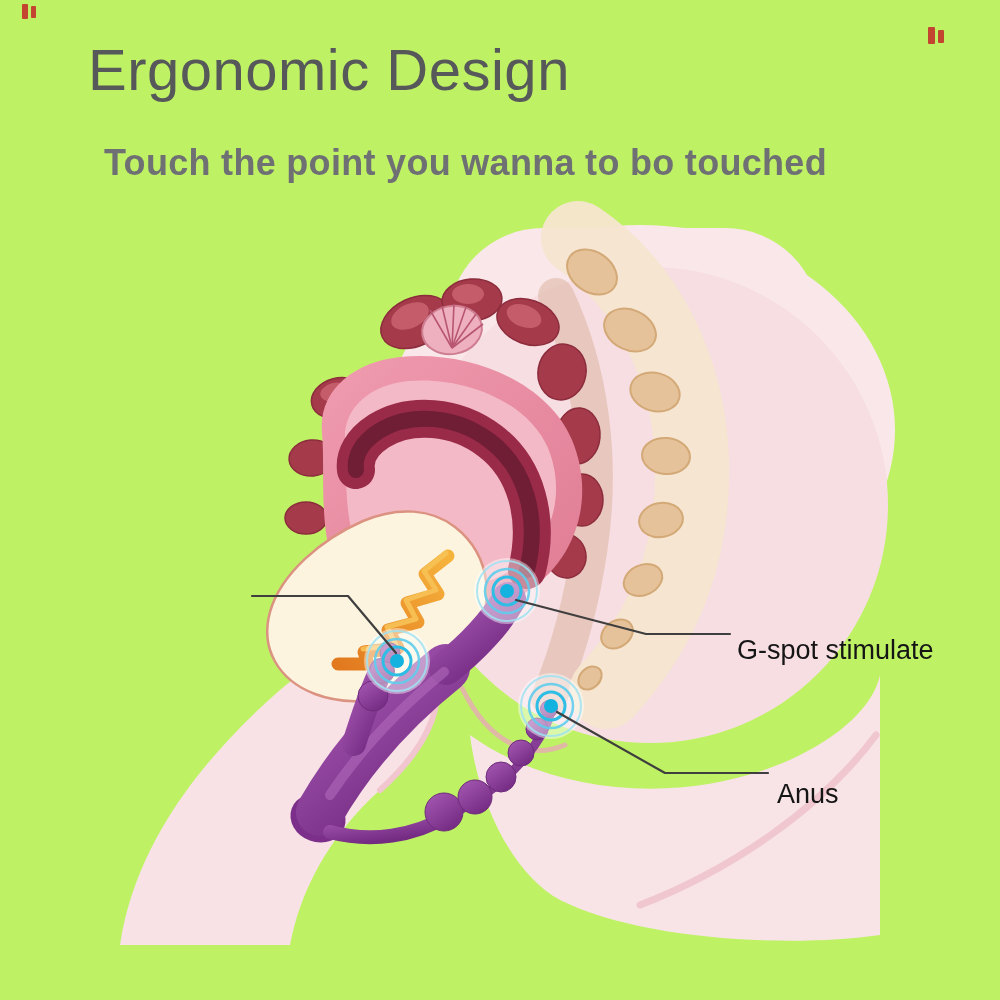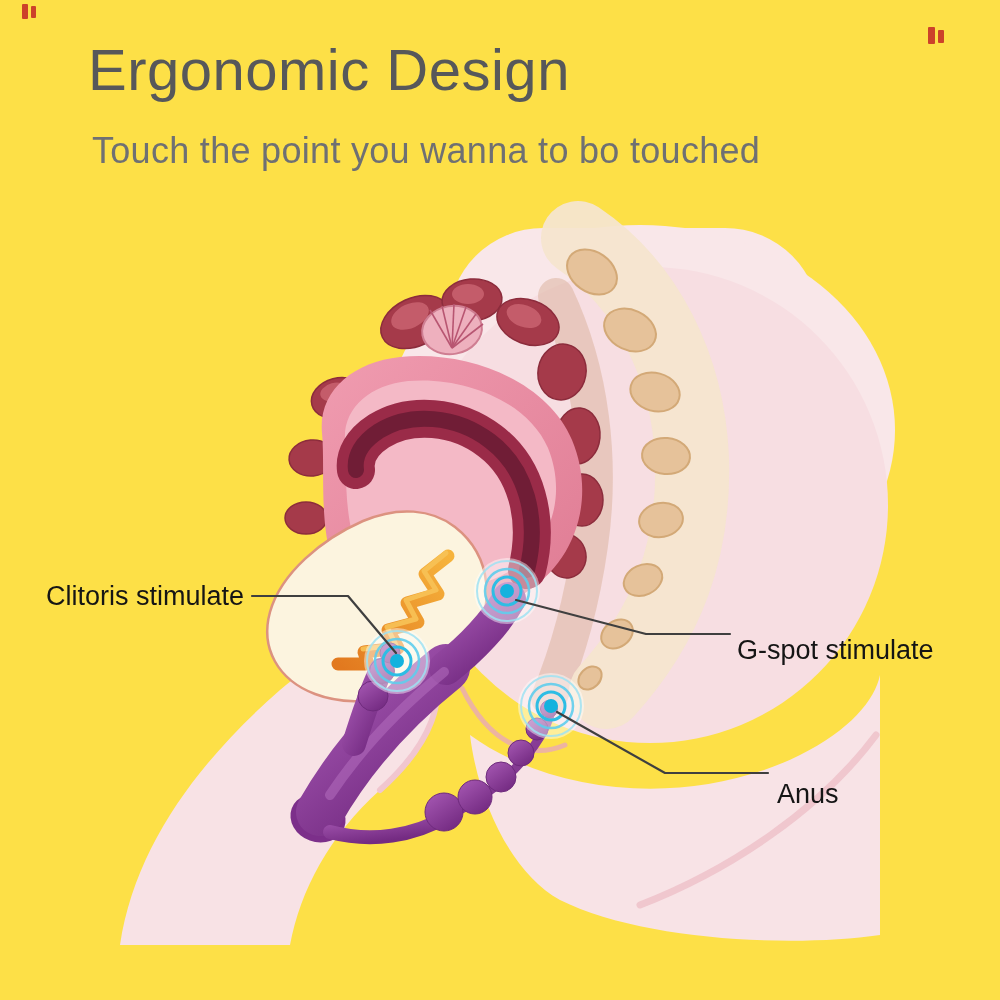--- a/index.html
+++ b/index.html
@@ -1,27 +1,27 @@
 <!DOCTYPE html>
 <html><head>
 <meta charset="utf-8">
 <style>
   html,body{margin:0;padding:0;background:#ffffff;}
   .stage{
-    position:relative;width:1000px;height:1000px;overflow:hidden;background:#fde047;
+    position:relative;width:1000px;height:1000px;overflow:hidden;background:#bef264;
     font-family:"Liberation Sans","DejaVu Sans",sans-serif;
   }
   .art{position:absolute;left:0;top:0;width:1000px;height:1000px;}
   .title{
     position:absolute;left:88px;top:36px;margin:0;
     font-size:58px;font-weight:400;color:#57585a;letter-spacing:.5px;white-space:nowrap;
   }
   .subtitle{
-    position:absolute;left:88px;top:126px;margin:4px;
-    font-size:36px;font-weight:400;color:#6f7073;letter-spacing:.3px;white-space:nowrap;
+    position:absolute;left:88px;top:126px;margin:16px;
+    font-size:36px;font-weight:700;color:#6f7073;letter-spacing:.3px;white-space:nowrap;
   }
   .callout-label{
     position:absolute;font-size:27px;color:#151515;transform:translateY(-50%);
     white-space:nowrap;line-height:1;
   }
   .label-clitoris{right:756px;top:596px;text-align:right;}
   .label-gspot{left:737px;top:634px;margin-top:16px;}
   .label-anus{left:777px;top:773px;margin-top:21px;}
 </style>
 </head>
@@ -160,17 +160,16 @@
     <g fill="none" stroke="#3f3f3f" stroke-width="2.2" stroke-linejoin="round" stroke-linecap="round">
       <path d="M 252 596 L 348 596 L 396 653"></path>
       <path d="M 516 600 L 646 634 L 730 634"></path>
       <path d="M 557 712 L 665 773 L 768 773"></path>
     </g>
   </svg>
 
   <h1 class="title">Ergonomic Design</h1>
   <p class="subtitle">Touch the point you wanna to bo touched</p>
 
-  <div class="callout-label label-clitoris">Clitoris stimulate</div>
   <div class="callout-label label-gspot">G-spot stimulate</div>
   <div class="callout-label label-anus">Anus</div>
 
 </div>
 
 </body></html>

